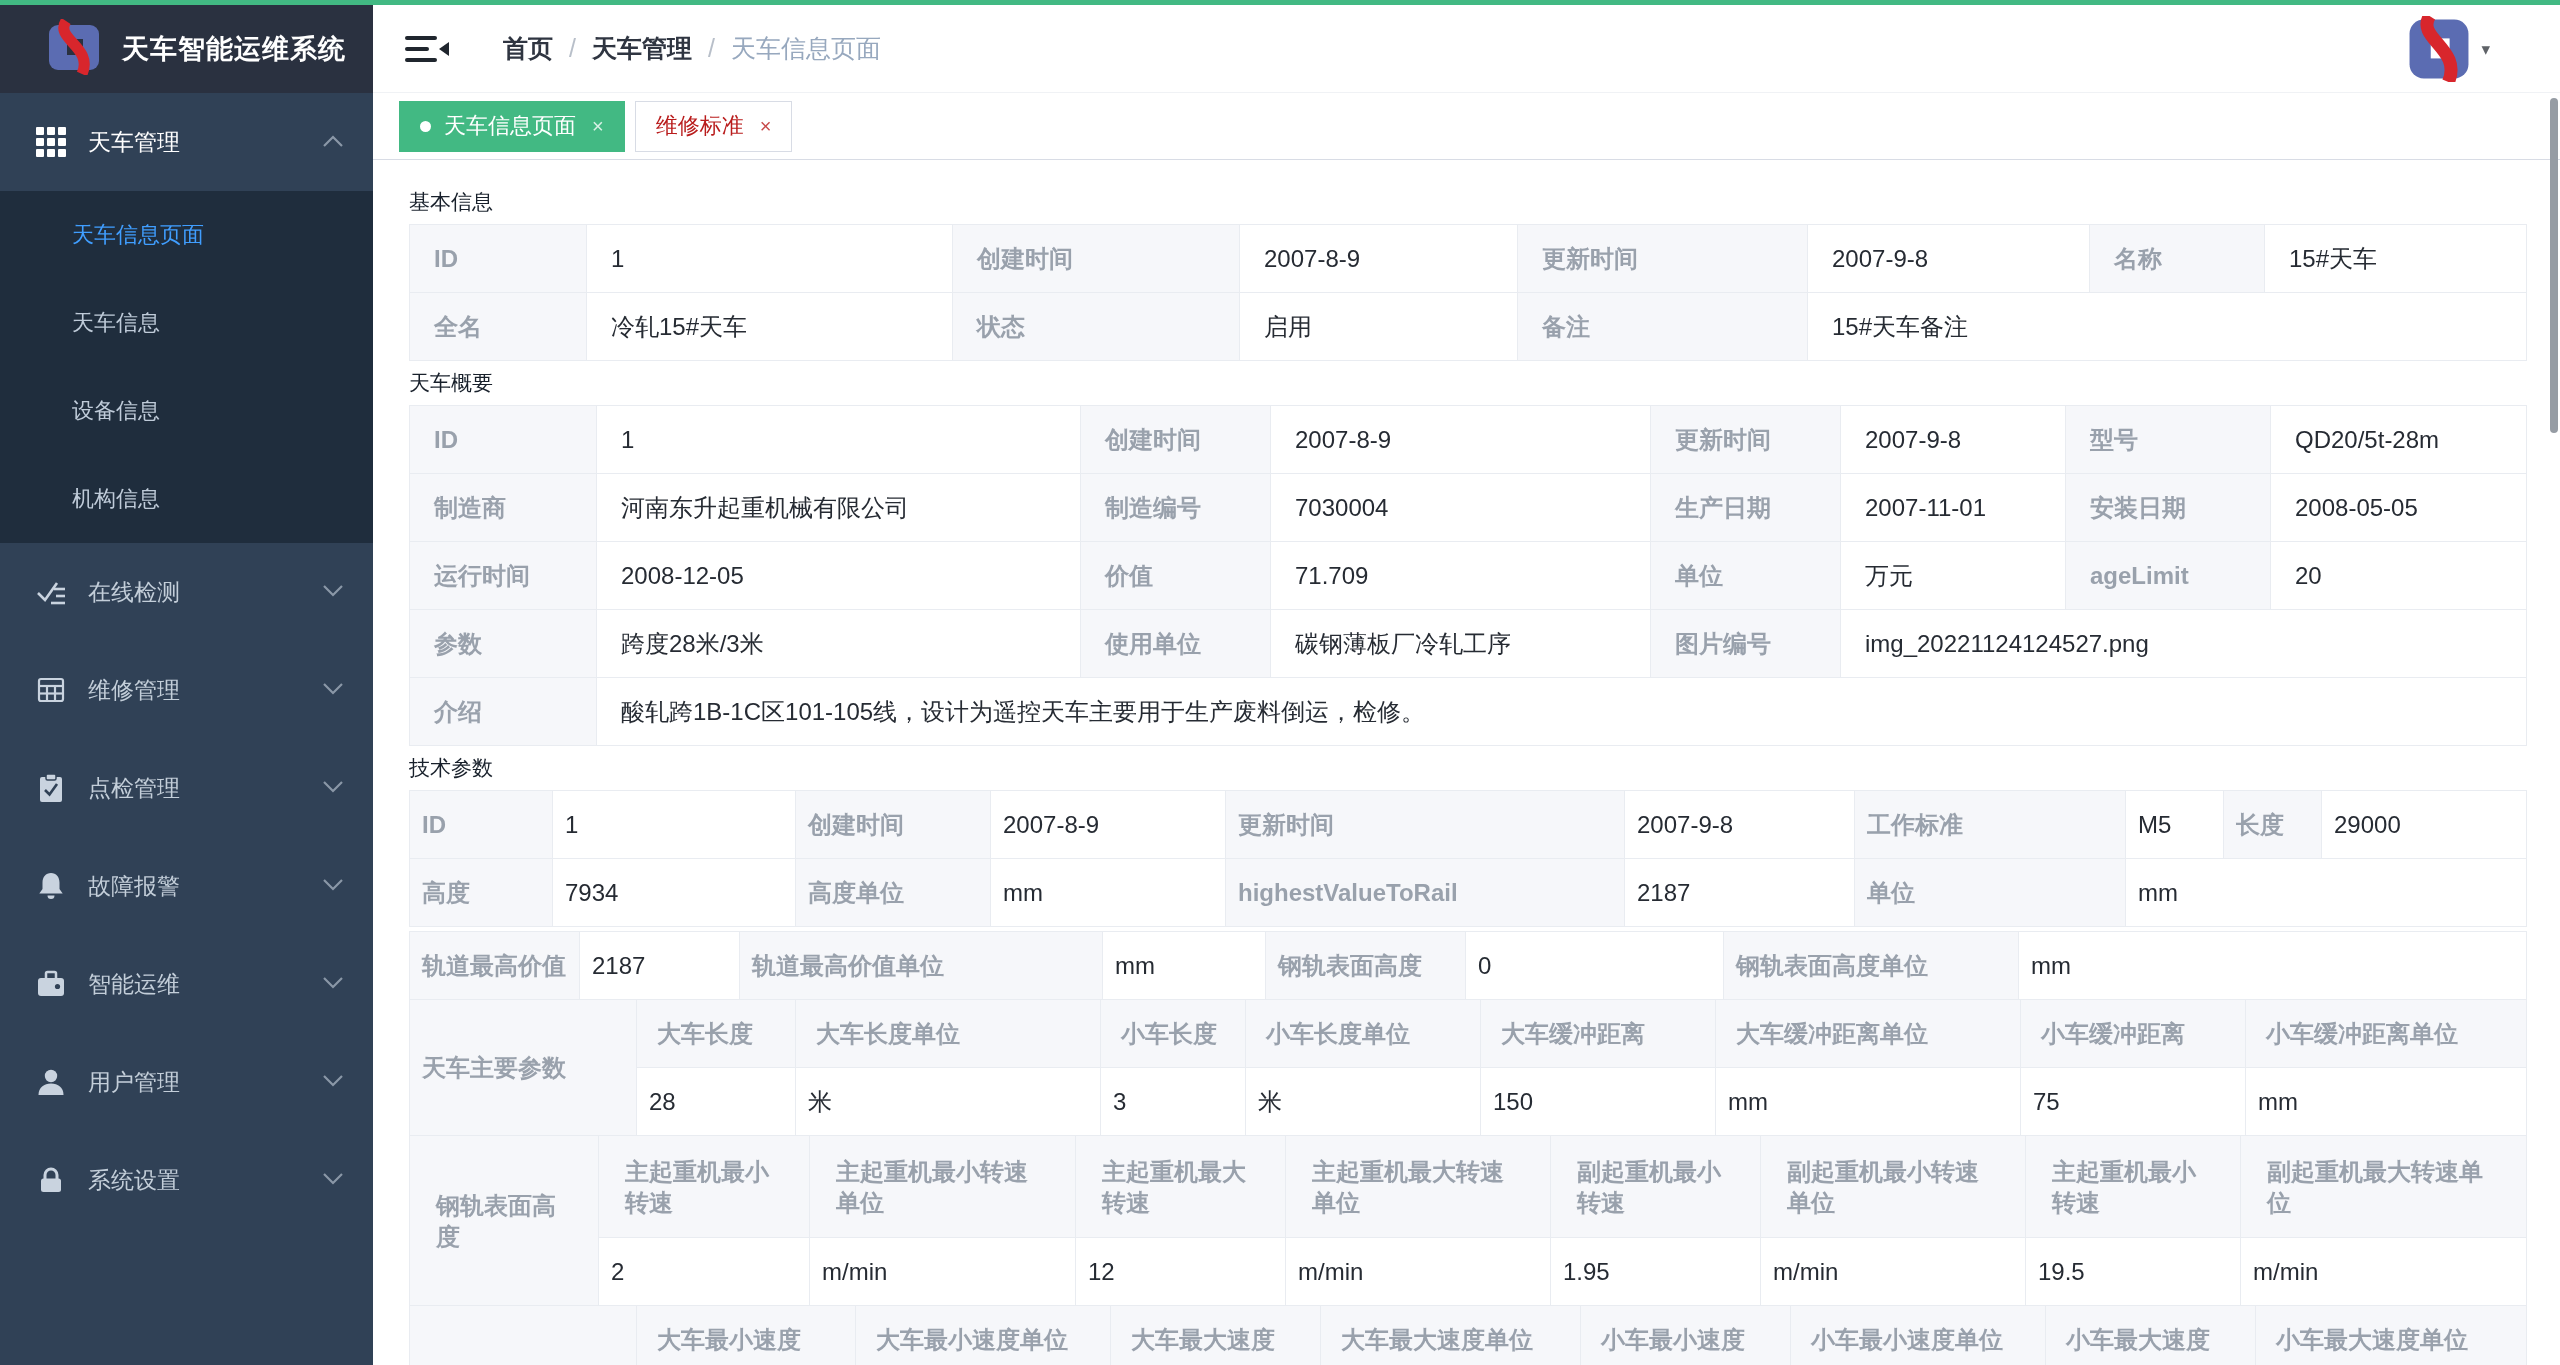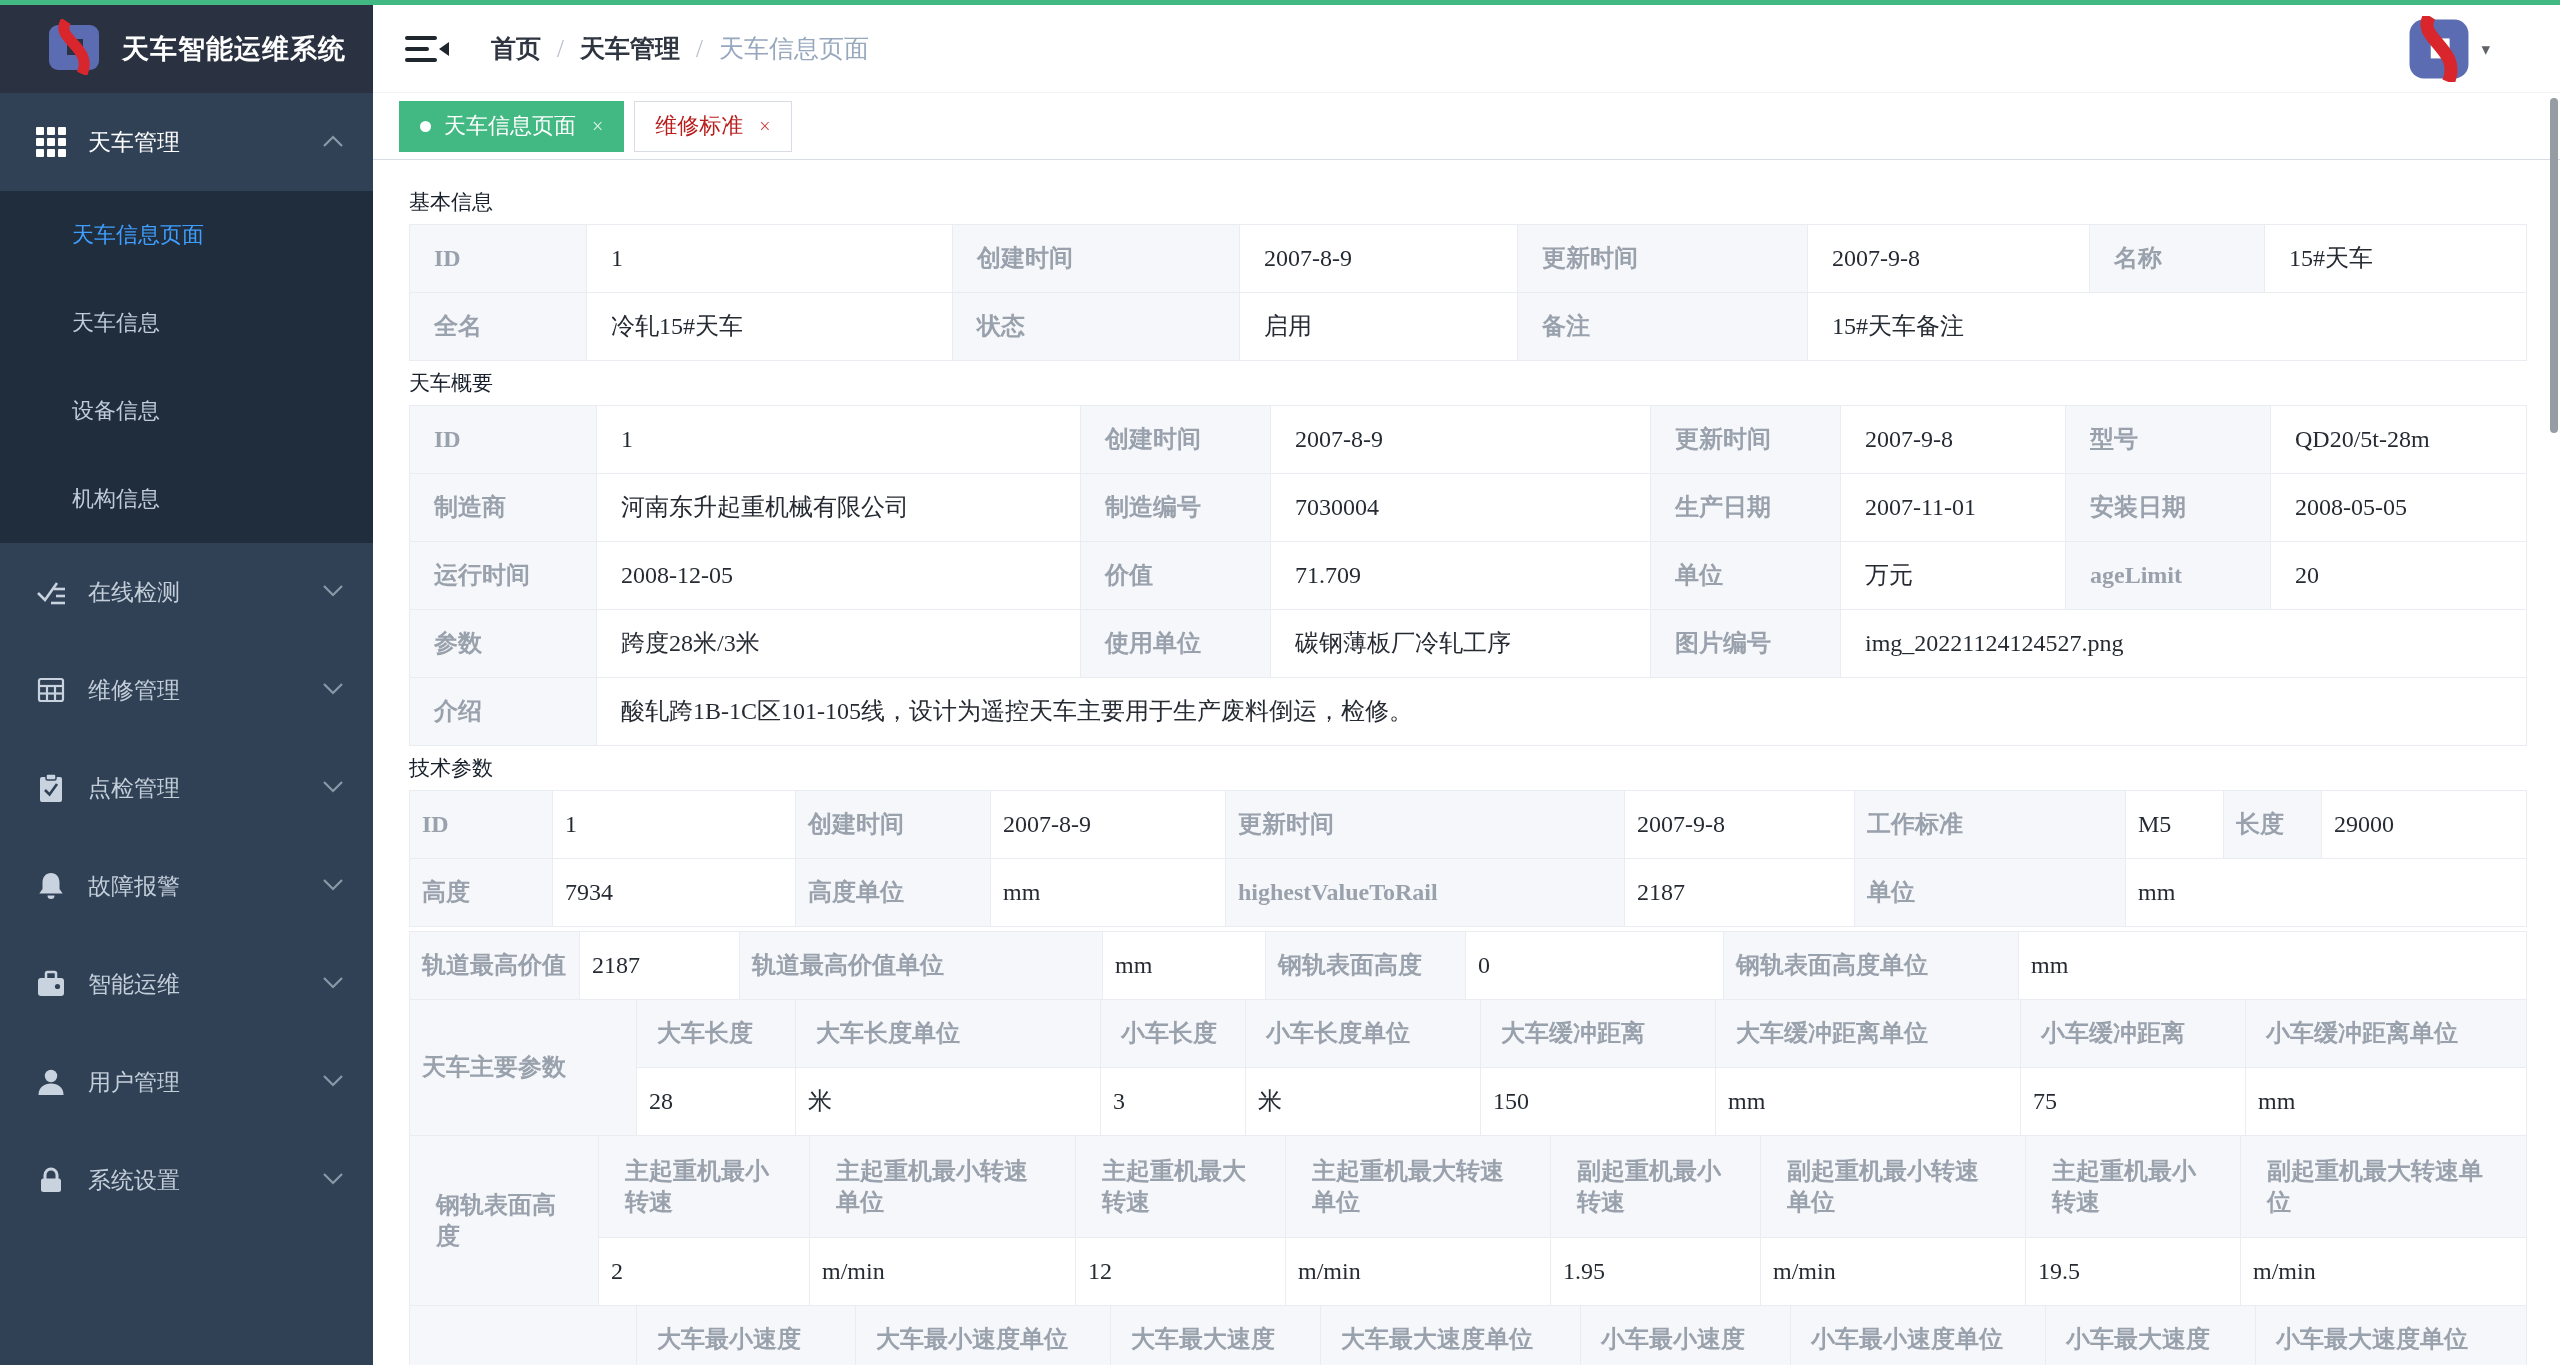--- a/index.html
+++ b/index.html
@@ -1,38 +1,38 @@
 <!DOCTYPE html>
 <html><head>
 <meta charset="utf-8">
 <style>
   * { box-sizing: border-box; margin:0; padding:0; }
   html,body { width:2560px; height:1365px; overflow:hidden; background:#fff;
     font-family:"Liberation Sans","DejaVu Sans",sans-serif; }
-  .stage { position:relative; width:2560px; height:1365px; overflow:hidden;font-family:Liberation Serif, serif; }
+  .stage { position:relative; width:2560px; height:1365px; overflow:hidden; }
   .top-strip { position:absolute; top:0; left:0; width:2560px; height:5px; background:#42b983; z-index:60; }
 
   
   .sidebar { position:absolute; left:0; top:0; width:373px; height:1365px; background:#304156; z-index:10; }
   .logo-bar { height:93px; background:#2a3140; display:flex; align-items:center; padding:5px 0 0 46px; }
   .logo-title { color:#fff; font-size:27px; font-weight:bold; margin-left:20px; letter-spacing:1px; }
   .menu { list-style:none; }
   .menu-item { height:98px; display:flex; align-items:center; padding:0 30px 0 36px; cursor:pointer; }
   .menu-item .icon { width:30px; height:30px; color:#c9d3df; flex:0 0 30px; }
   .menu-item.active-parent .icon { color:#fff; }
   .menu-label { color:#c3ced9; font-size:23px; margin-left:22px; }
   .menu-item.active-parent .menu-label { color:#fff; }
   .chev { margin-left:auto; opacity:.85; }
   .submenu { list-style:none; background:#1f2d3d; }
   .submenu-item { height:88px; display:flex; align-items:center; padding-left:72px; font-size:22px; color:#bfcbd9; cursor:pointer; }
   .submenu-item.active { color:#409eff; }
 
   
   .main { position:absolute; left:373px; top:5px; right:0; bottom:0; background:#fff; }
-  .header { height:88px; background:#fff; display:flex; align-items:center; border-bottom:1px solid #f0f2f5; position:relative; }
+  .header { height:88px; background:#fff; display:flex; align-items:center; border-bottom:1px solid #f0f2f5; position:relative;gap:12px; }
   .hamburger { margin-left:32px; cursor:pointer; display:flex; align-items:center; }
   .breadcrumb { display:flex; align-items:center; margin-left:42px; font-size:25px; }
   .crumb { color:#2f3541; font-weight:bold; cursor:pointer; }
   .crumb-sep { color:#b8bfc9; margin:0 16px; font-weight:normal; }
   .crumb.current { color:#97a8be; font-weight:normal; cursor:default; }
   .avatar-wrap { position:absolute; right:70px; top:8px; display:flex; align-items:center; cursor:pointer; }
   .avatar { width:72px; height:72px; border-radius:16px; background:#fff; display:flex; align-items:center; justify-content:center; }
   .caret { color:#5f6368; font-size:17px; margin-left:6px; }
 
   

